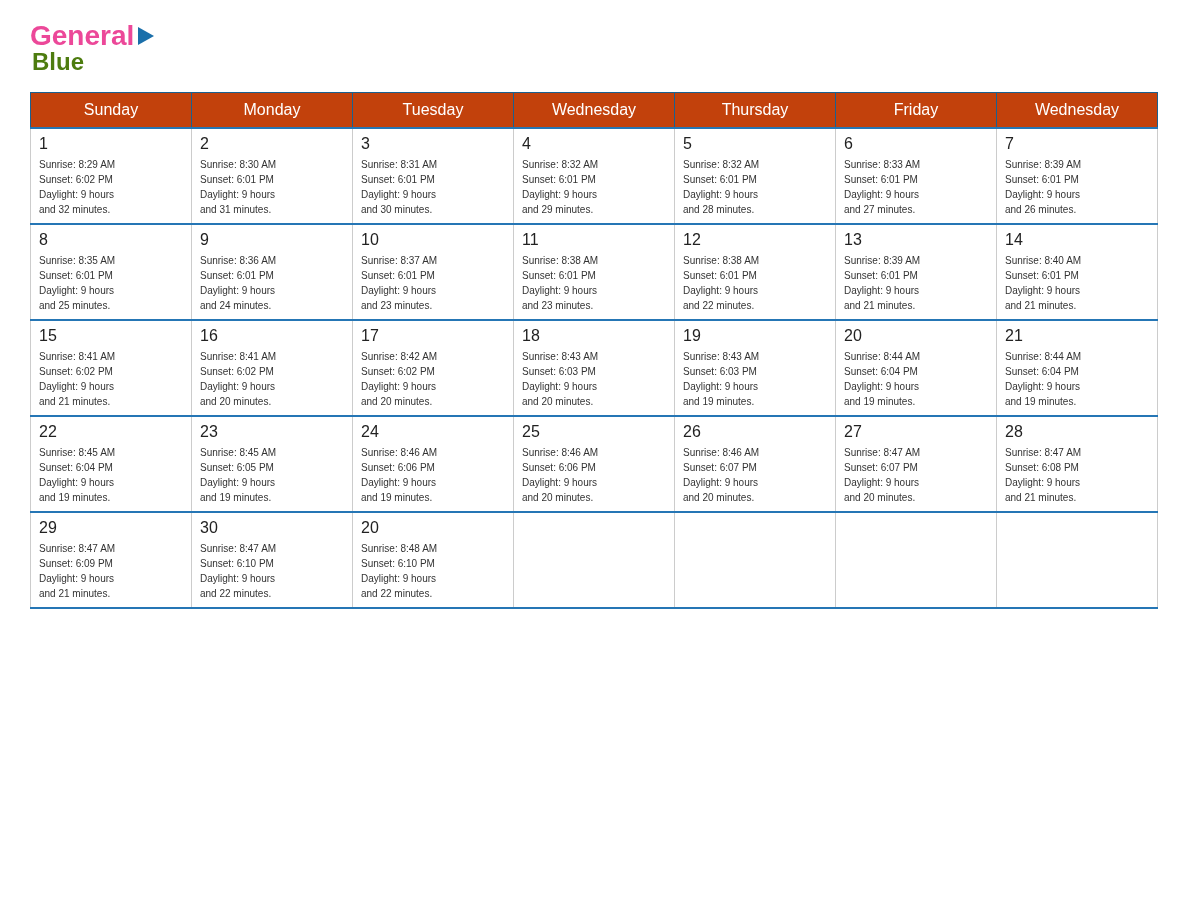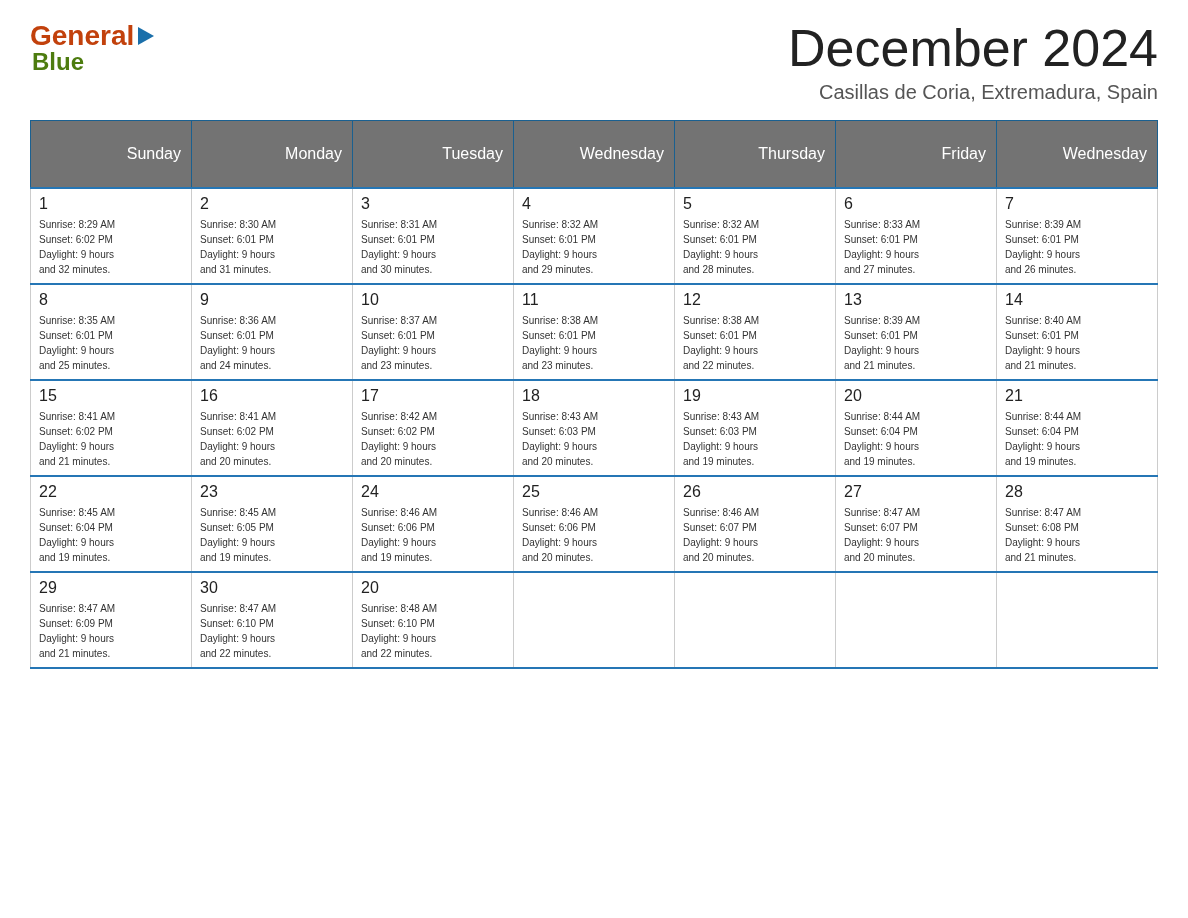--- a/index.html
+++ b/index.html
@@ -43,26 +43,26 @@
       font-weight: normal;
       color: #555;
       margin-top: 4px;
     }
     .calendar {
       width: 100%;
       border-collapse: collapse;
       border: 1px solid #aaa;
     }
     .calendar th {
-      background-color: #737373;
+      background-color: #c2410c;
       color: #fff;
       font-size: 16px;
       font-weight: normal;
-      padding: 24px 10px;
-      text-align: right;
+      padding: 8px 10px;
+      text-align: center;
       border: 1px solid #1a6090;
     }
     .calendar td {
       vertical-align: top;
       padding: 6px 8px;
       border: 1px solid #ccc;
       width: 14.28%;
       min-height: 100px;
       font-size: 12.5px;
       color: #333;
@@ -86,34 +86,30 @@
     .empty-cell {
       background: #fff;
     }
   </style>
 </head>
 <body>
 
 <div class="header">
   <div class="logo-container">
     <div class="logo-row1">
-      <span style="font-size:28px;font-weight:bold;color:#c2410c;">General</span>
+      <span style="font-size:28px;font-weight:bold;color:#ec4899;">General</span>
       <div style="display:flex;align-items:center;">
         <svg width="20" height="22" viewBox="0 0 20 22" style="margin-left:2px;">
           <polygon points="2,2 18,11 2,20" fill="#1a6faa"></polygon>
         </svg>
       </div>
     </div>
     <div class="logo-row2">
       <span style="font-size:24px;font-weight:bold;color:#4d7c0f;margin-left:2px;">Blue</span>
     </div>
-  </div>
-  <div class="title-block">
-    <h1>December 2024</h1>
-    <h2>Casillas de Coria, Extremadura, Spain</h2>
   </div>
 </div>
 
 <table class="calendar">
   <thead>
     <tr>
     <th>Sunday</th>
         <th>Monday</th>
         <th>Tuesday</th>
         <th>Wednesday</th>

